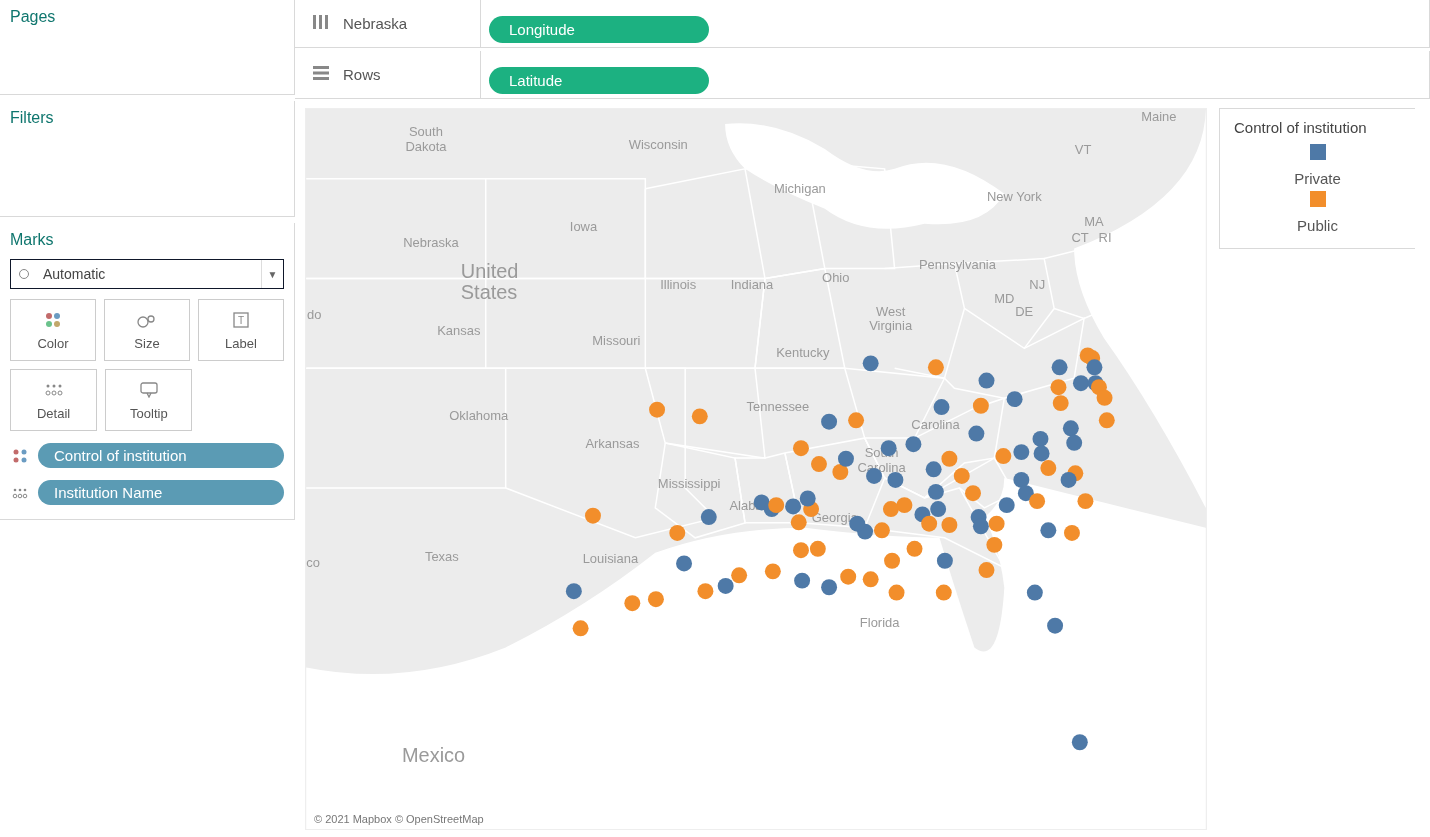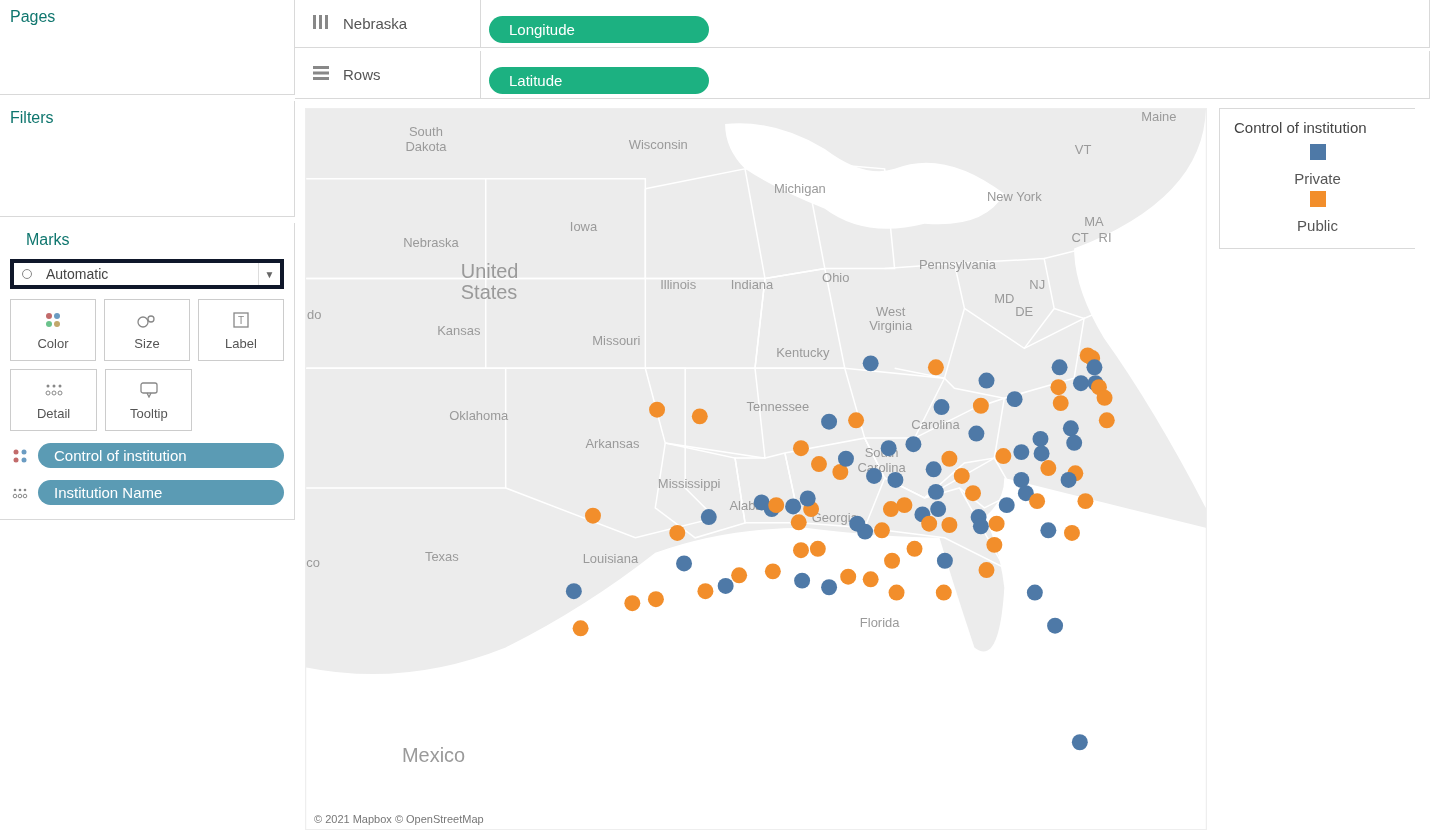--- a/index.html
+++ b/index.html
@@ -4,22 +4,22 @@
 <style>
 * { box-sizing: border-box; margin: 0; padding: 0; font-family: -apple-system, BlinkMacSystemFont, "Segoe UI", Arial, sans-serif; }
 body { background: #fff; width: 1430px; height: 837px; display: flex; overflow: hidden; }
 .left-col { width: 295px; display: flex; flex-direction: column; gap: 6px; }
 .right-col { flex: 1; display: flex; flex-direction: column; }
 .panel { border: 1px solid #d9d9d9; border-left: none; border-top: none; background: #fff; padding: 8px 10px; }
 .panel-title { font-size: 16px; color: #0f766e; font-weight: 400; }
 .pages-panel { height: 95px; }
 .filters-panel { height: 116px; }
 .marks-panel { padding-bottom: 14px; }
-.marks-panel .panel-title { margin-bottom: 10px; margin-left: 16px; }
-.marks-dropdown { width: 100%; height: 30px; border: 4px solid #0f172a; background: #fff; display: flex; align-items: center; padding: 0 8px; font-size: 14px; color: #444; position: relative; cursor: pointer; }
+.marks-panel .panel-title { margin-bottom: 10px; }
+.marks-dropdown { width: 100%; height: 30px; border: 1px solid #0f172a; background: #fff; display: flex; align-items: center; padding: 0 8px; font-size: 14px; color: #444; position: relative; cursor: pointer; }
 .marks-dropdown .circle-icon { width: 10px; height: 10px; border: 1.3px solid #888; border-radius: 50%; margin-right: 14px; }
 .marks-dropdown .chevron { position: absolute; right: 0; top: 0; height: 100%; width: 22px; border-left: 1px solid #ddd; display: flex; align-items: center; justify-content: center; font-size: 10px; color: #666; }
 .marks-grid { display: grid; grid-template-columns: repeat(3,1fr); gap: 8px; margin-top: 10px; }
 .marks-btn { border: 1px solid #ccc; height: 62px; display: flex; flex-direction: column; align-items: center; justify-content: center; gap: 6px; font-size: 13px; color: #555; background: #fff; cursor: pointer; }
 .marks-btn .icon { height: 20px; display: flex; align-items: center; justify-content: center; }
 .marks-grid-2 { display: grid; grid-template-columns: 1fr 1fr; gap: 8px; margin-top: 8px; width: 66.6%; }
 .pill-row { display: flex; align-items: center; gap: 8px; margin-top: 12px; }
 .pill-icon { width: 20px; display: flex; justify-content: center; }
 .pill { background: #5b9bb4; color: #fff; border-radius: 14px; padding: 4px 16px; font-size: 15px; flex: 1; }
 .shelf-row { display: flex; align-items: center; border: 1px solid #d9d9d9; border-left: none; border-top: none; height: 48px; margin-bottom: 3px; }

